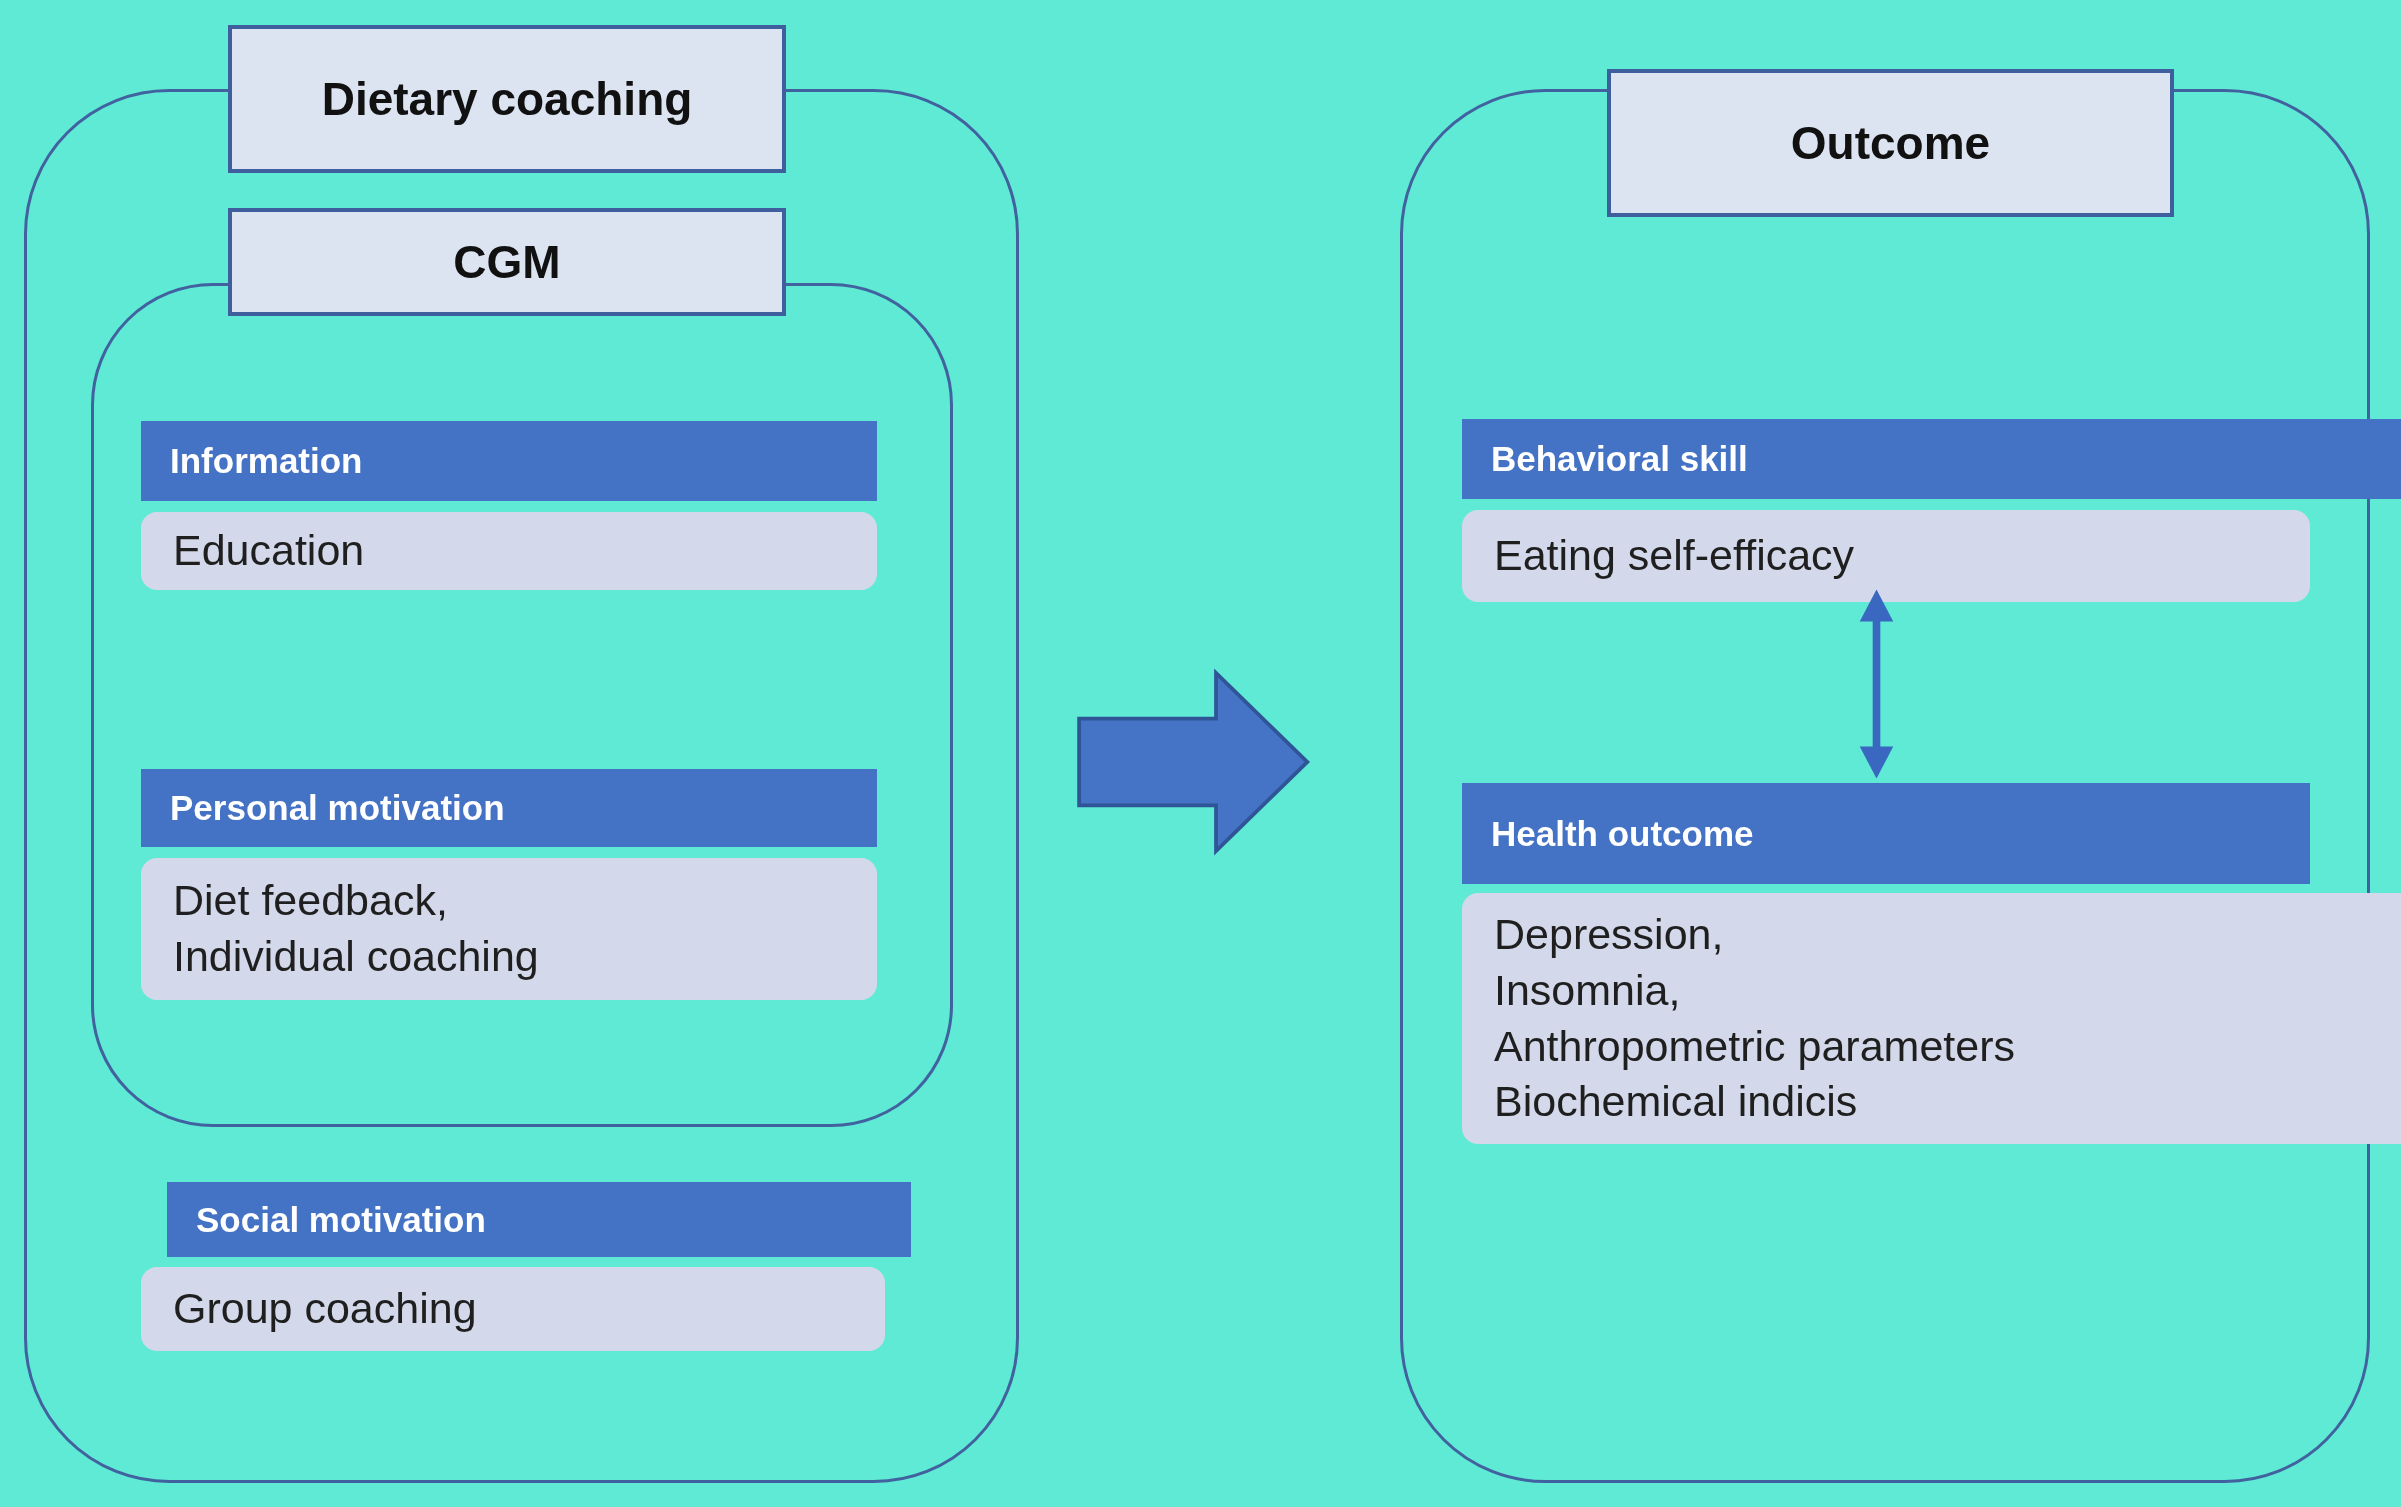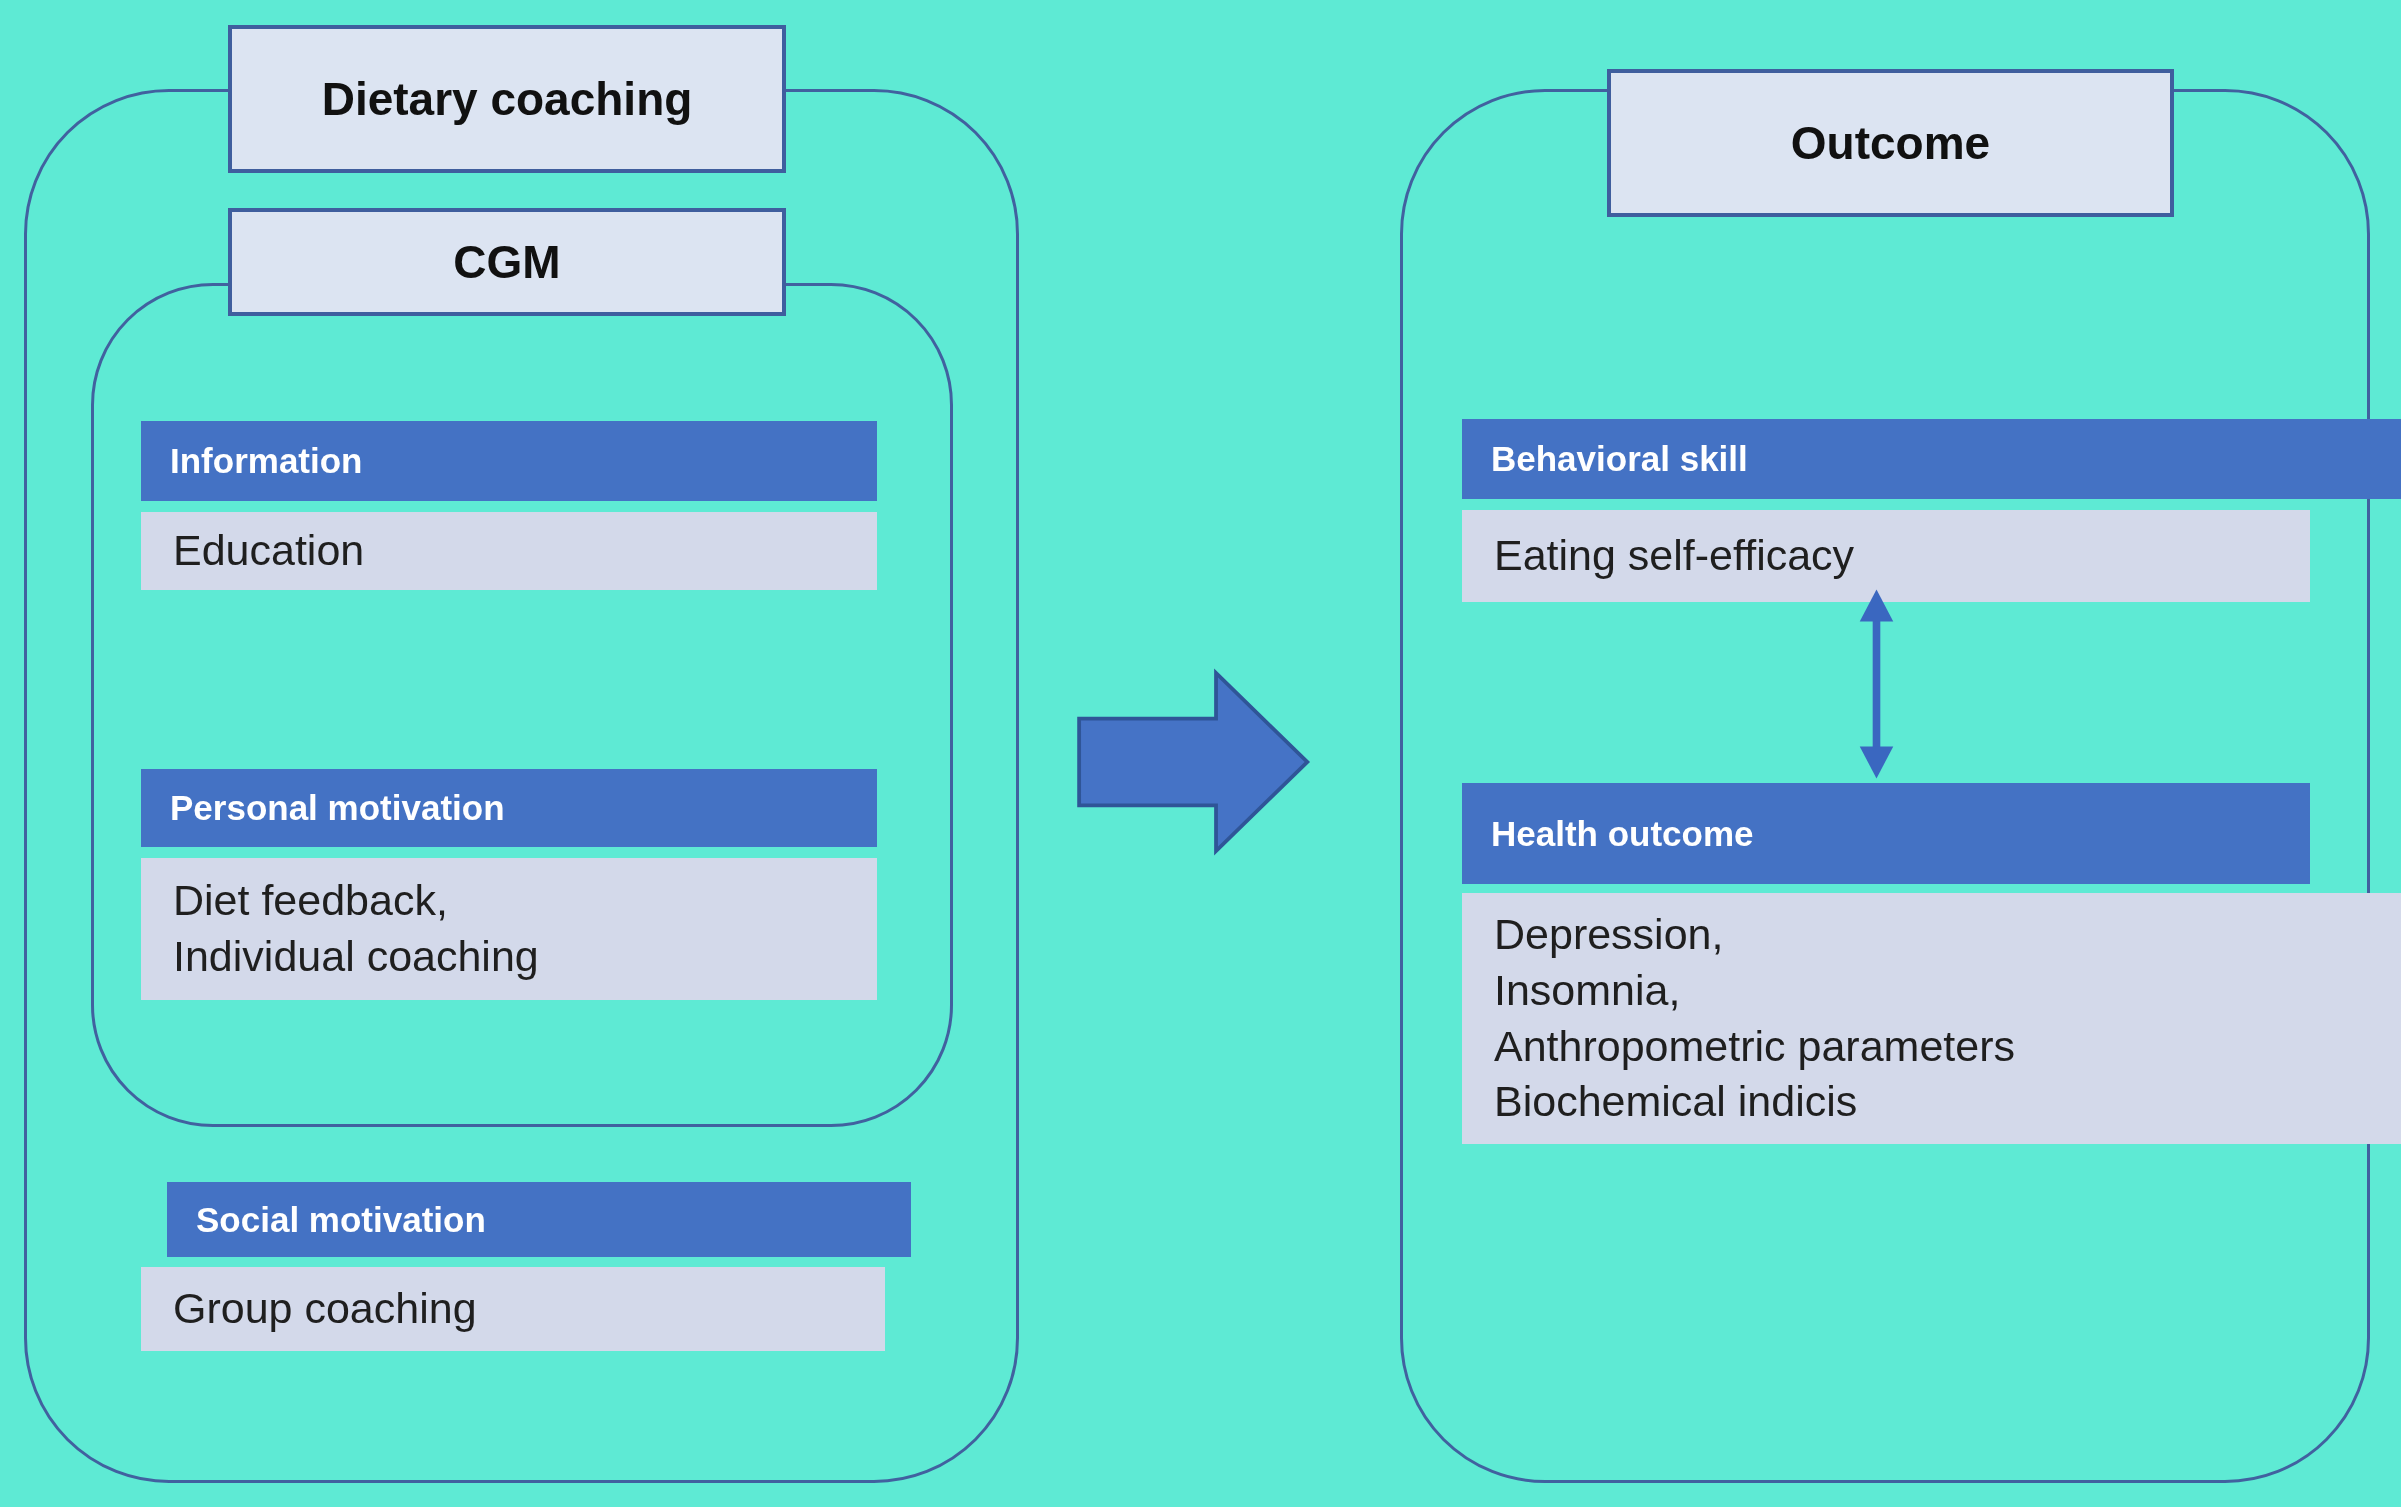--- a/index.html
+++ b/index.html
@@ -51,20 +51,21 @@
   .content-row{
     position:absolute;
     background:#d3d9ea;
     color:#1f1f1f;
     font-size:43px;
     box-sizing:border-box;
     padding-left:32px;
     display:flex;flex-direction:column;justify-content:center;
     line-height:1.3;
     z-index:2;
+    border-radius:16px;
   }
 
   .info-header{left:141px;top:421px;width:736px;height:80px;}
   .info-row{left:141px;top:512px;width:736px;height:78px;}
   .pm-header{left:141px;top:769px;width:736px;height:78px;}
   .pm-row{left:141px;top:858px;width:736px;height:142px;}
   .sm-header{left:141px;top:1182px;width:744px;height:75px;margin-left:26px;}
   .sm-row{left:141px;top:1267px;width:744px;height:84px;}
 
   .bs-header{left:1462px;top:419px;width:968px;height:80px;}

